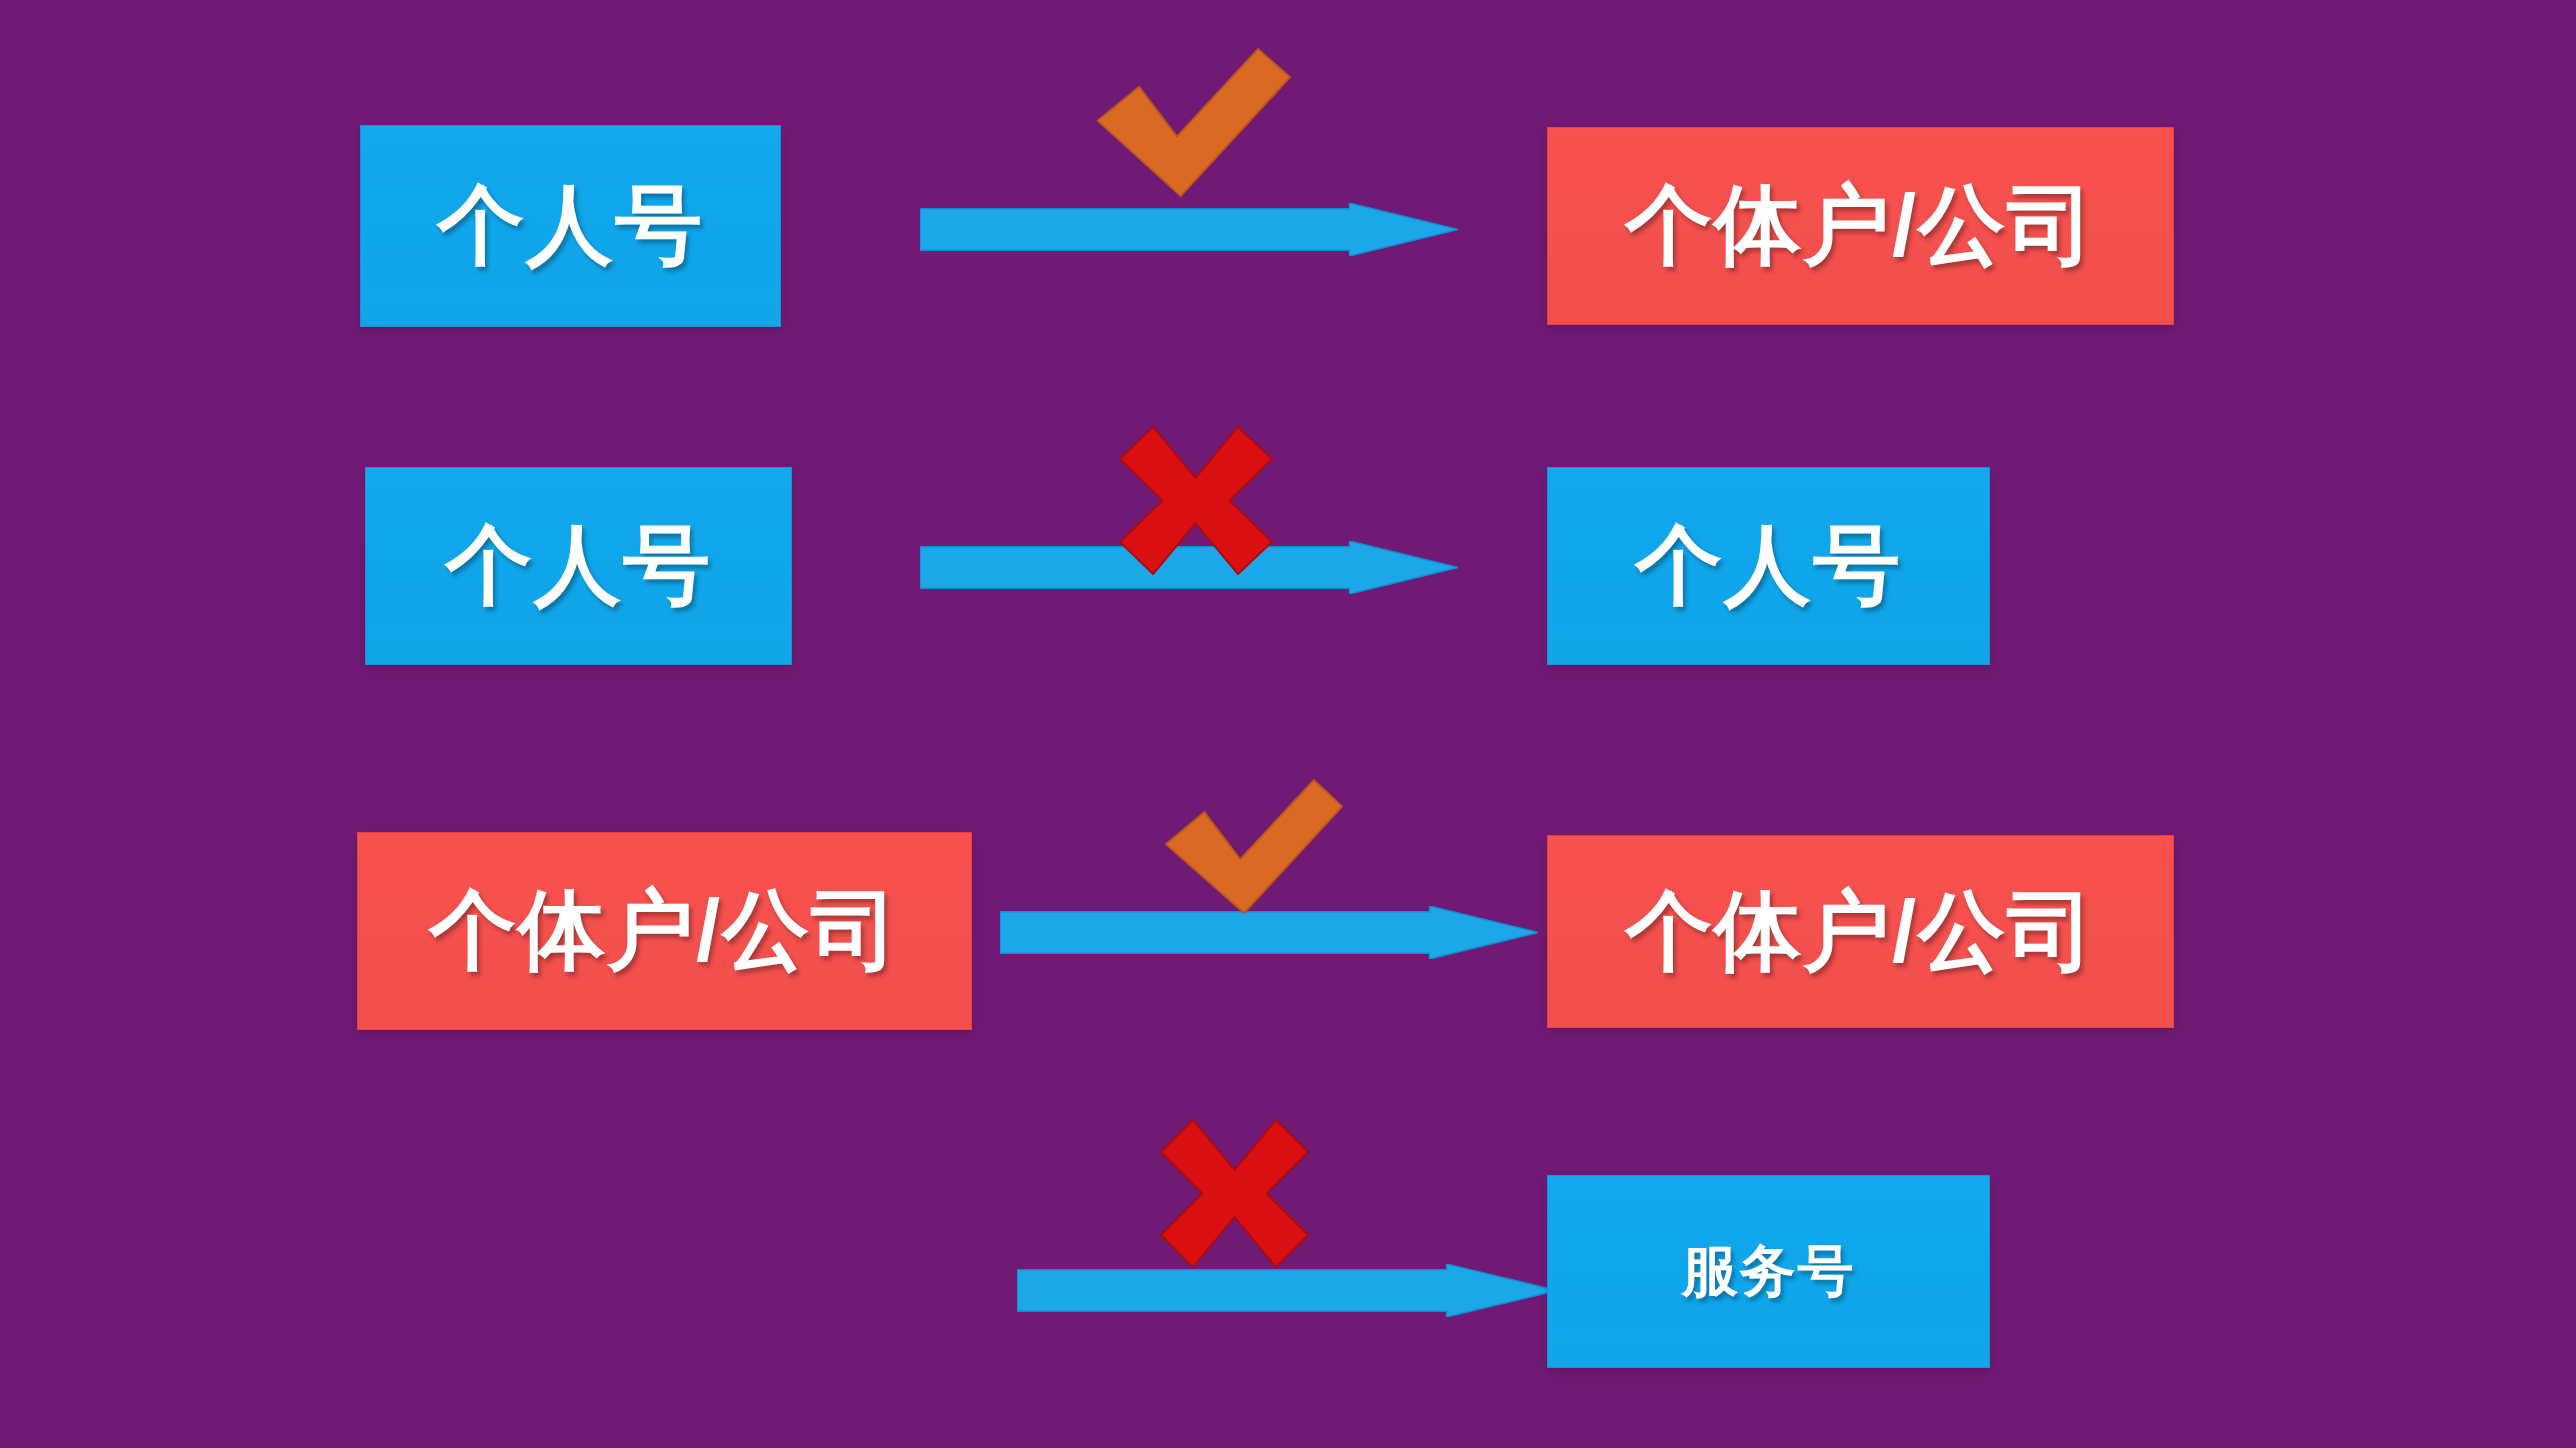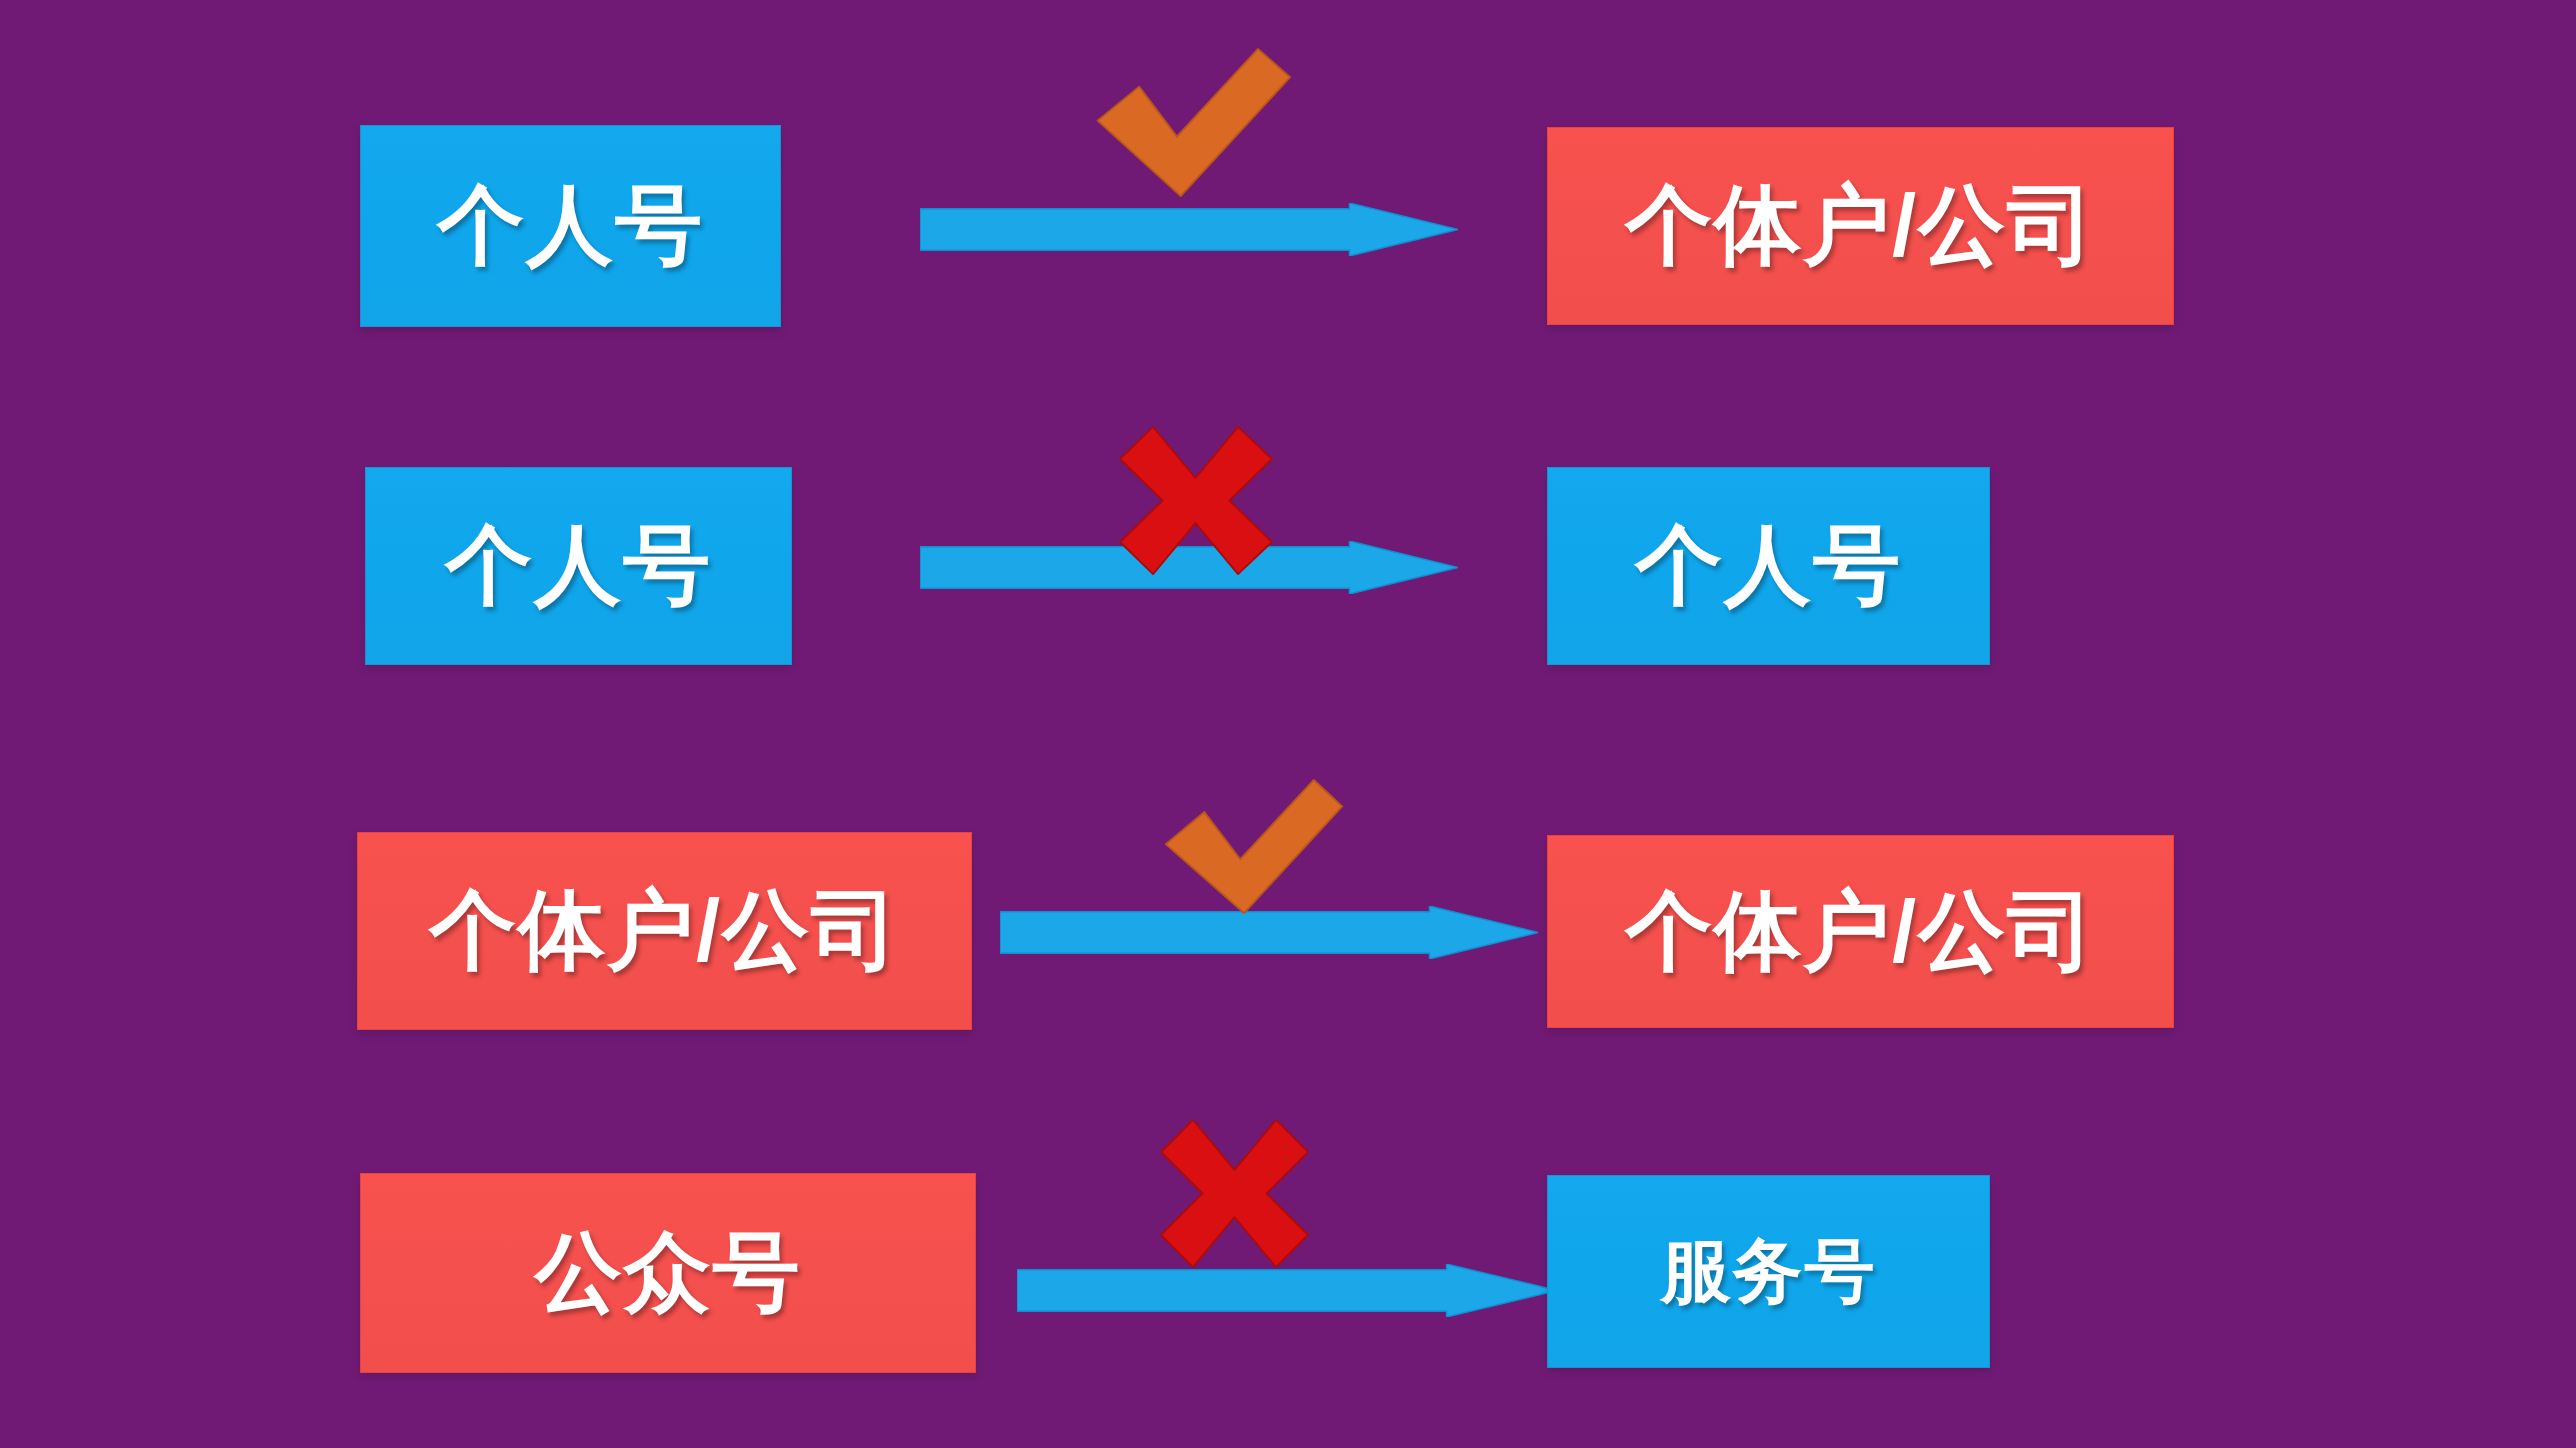--- a/index.html
+++ b/index.html
@@ -104,34 +104,31 @@
   <div class="mark" id="r3m" style="left: 1161px; top: 778px; width: 184px; height: 137px;">
     <svg viewBox="0 0 195 145" width="100%" height="100%">
       <path d="M5,70 L46,36 L84,86 L162,2 L192,30 L88,143 Z" fill="#da6a23" stroke="#b9561a" stroke-width="2" stroke-linejoin="round"></path>
     </svg>
   </div>
 
   <div class="box red" id="r3t" style="left: 1547px; top: 835px; width: 627px; height: 193px; font-size: 87px;">
     <span>个体户/公司</span>
   </div>
 
-  <div class="box red" id="r4s" style="left: 360px; top: 1173px; width: 616px; height: 200px; font-size: 87px;">
-    <span>公众号</span>
-  </div>
 
   <div class="arrow-wrap" id="r4a" style="left: 1017px; top: 1264px; width: 540px; height: 53px;">
     <svg viewBox="0 0 572 56" preserveAspectRatio="none" width="100%" height="100%">
       <path d="M0,6 L455,6 L455,0 L572,28 L455,56 L455,50 L0,50 Z" fill="#1ba7e8" stroke="#0f8fd0" stroke-width="1.5"></path>
     </svg>
   </div>
 
   <div class="mark" id="r4m" style="left: 1159px; top: 1118px; width: 151px; height: 151px;">
     <svg viewBox="0 0 160 160" width="100%" height="100%">
       <path d="M36,2 L80,55 L124,2 L158,36 L114,80 L158,124 L124,158 L80,105 L36,158 L2,124 L46,80 L2,36 Z" fill="#d90f12" stroke="#a80c0e" stroke-width="2" stroke-linejoin="round"></path>
     </svg>
   </div>
 
-  <div class="box blue" id="r4t" style="left: 1547px; top: 1175px; width: 443px; height: 193px; font-size: 70px;">
+  <div class="box blue" id="r4t" style="left: 1547px; top: 1175px; width: 443px; height: 193px; font-size: 56px;">
     <span>服务号</span>
   </div>
 
 </div>
 
 
 </body></html>

